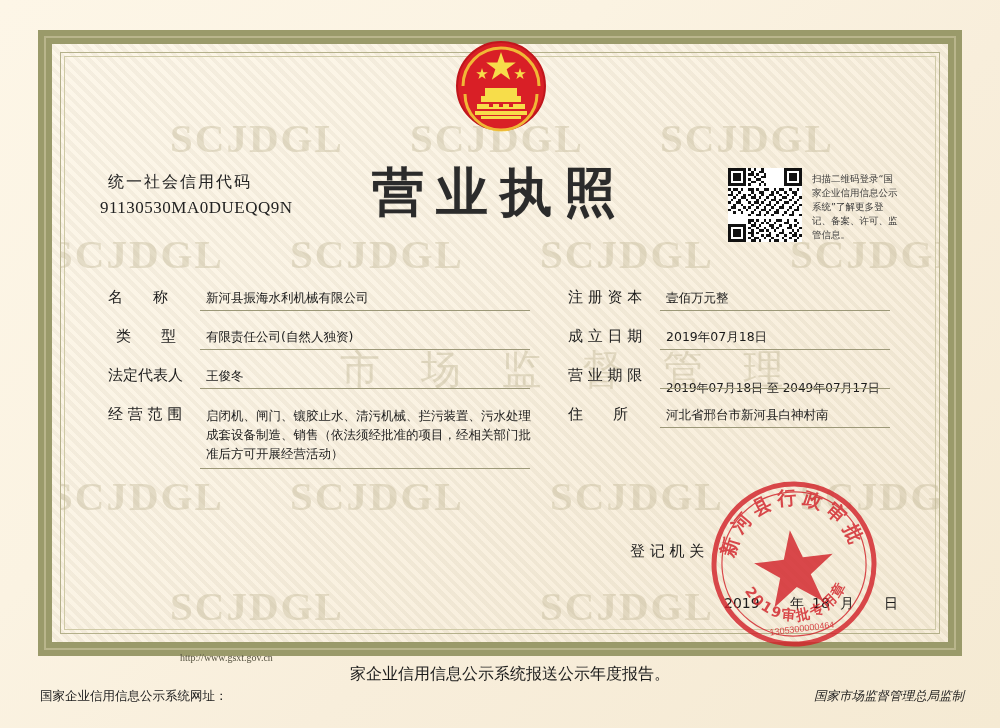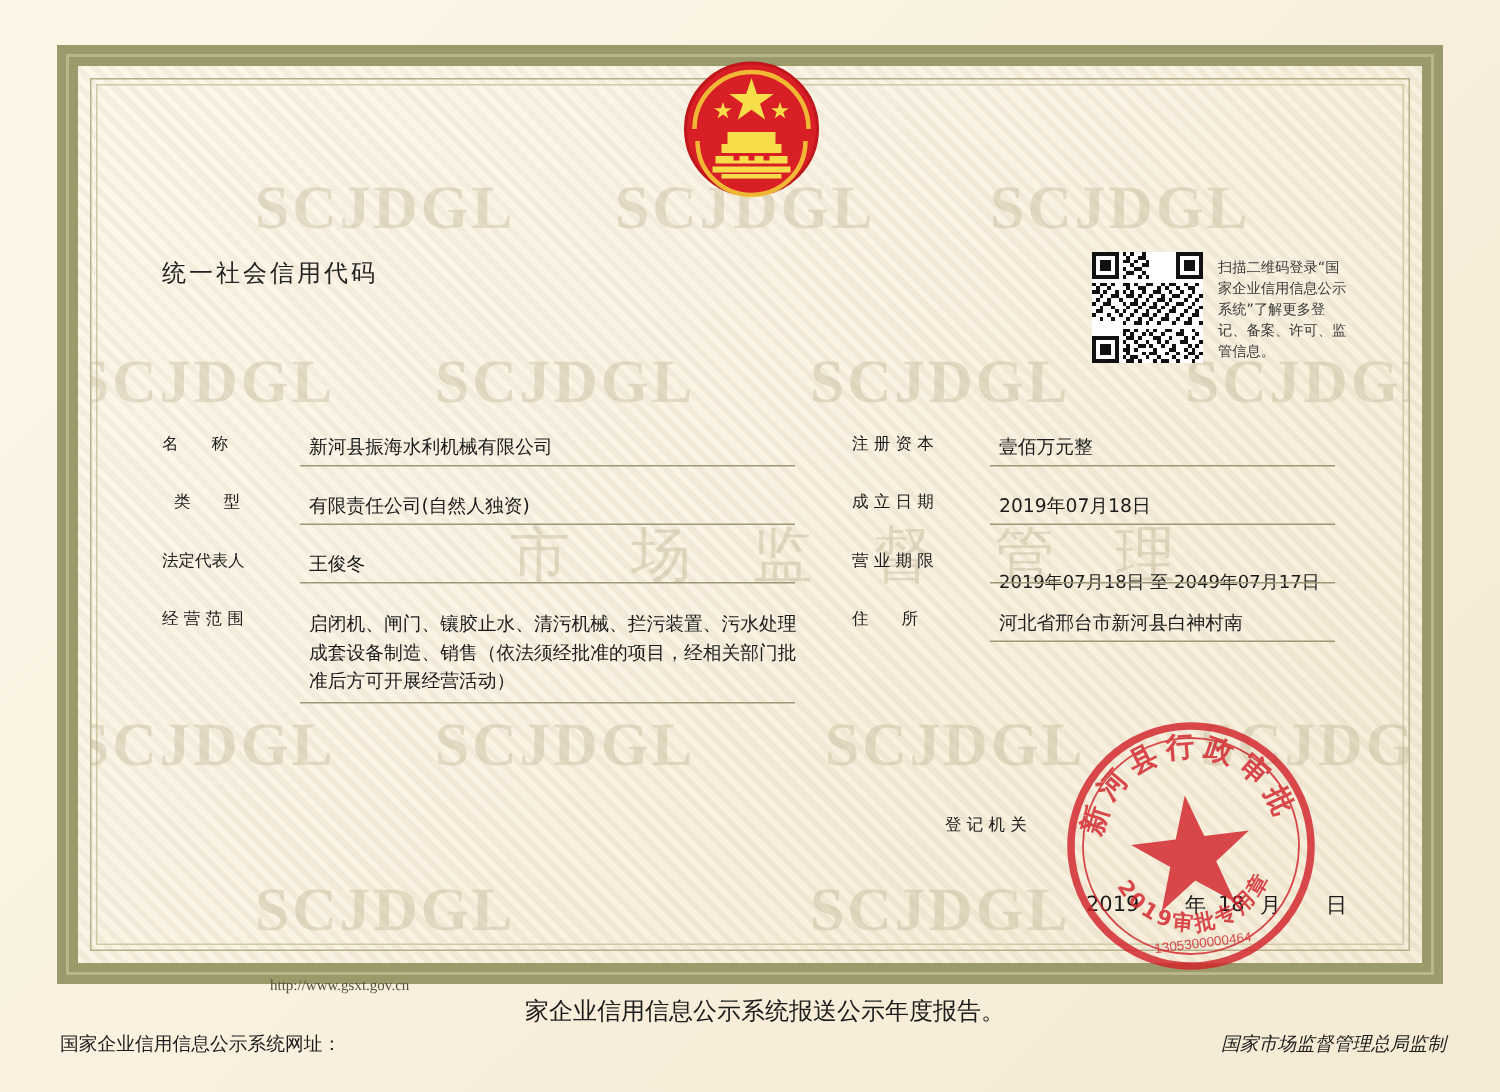--- a/index.html
+++ b/index.html
@@ -142,21 +142,21 @@
     font-family: "DejaVu Sans", sans-serif;
     font-size: 9.5px;
     line-height: 14px;
     color: #3a3a3a;
   }
 
   
   .field-label {
     position: absolute;
     font-family: "DejaVu Sans", sans-serif;
-    font-size: 11px;
+    font-size: 15px;
     color: #1b1b1b;
     white-space: nowrap;
   }
   .field-value {
     position: absolute;
     font-family: "DejaVu Sans", sans-serif;
     font-size: 12.5px;
     color: #1b1b1b;
     white-space: nowrap;
   }
@@ -273,22 +273,24 @@
       <rect x="30" y="52" width="32" height="8" fill="#f7dd4a"></rect>
       <rect x="22" y="68" width="48" height="5" fill="#f7dd4a"></rect>
       <rect x="34" y="66" width="4" height="5" fill="#d91f26"></rect>
       <rect x="44" y="66" width="4" height="5" fill="#d91f26"></rect>
       <rect x="54" y="66" width="4" height="5" fill="#d91f26"></rect>
       <rect x="20" y="75" width="52" height="4" fill="#f7dd4a"></rect>
       <rect x="26" y="80" width="40" height="3" fill="#f7dd4a"></rect>
     </svg>
   </div>
 
+  <div class="title">营业执照</div>
 
   <div class="code-label">统一社会信用代码</div>
+  <div class="code-value">91130530MA0DUEQQ9N</div>
 
   <div class="qr">
     <svg width="74" height="74" viewBox="0 0 29 29" shape-rendering="crispEdges">
       <rect width="29" height="29" fill="#ffffff"></rect>
       <g fill="#111111">
         <rect x="0" y="0" width="7" height="1"></rect>
           <rect x="0" y="6" width="7" height="1"></rect>
         <rect x="0" y="0" width="1" height="7"></rect>
           <rect x="6" y="0" width="1" height="7"></rect>
         <rect x="2" y="2" width="3" height="3"></rect>

